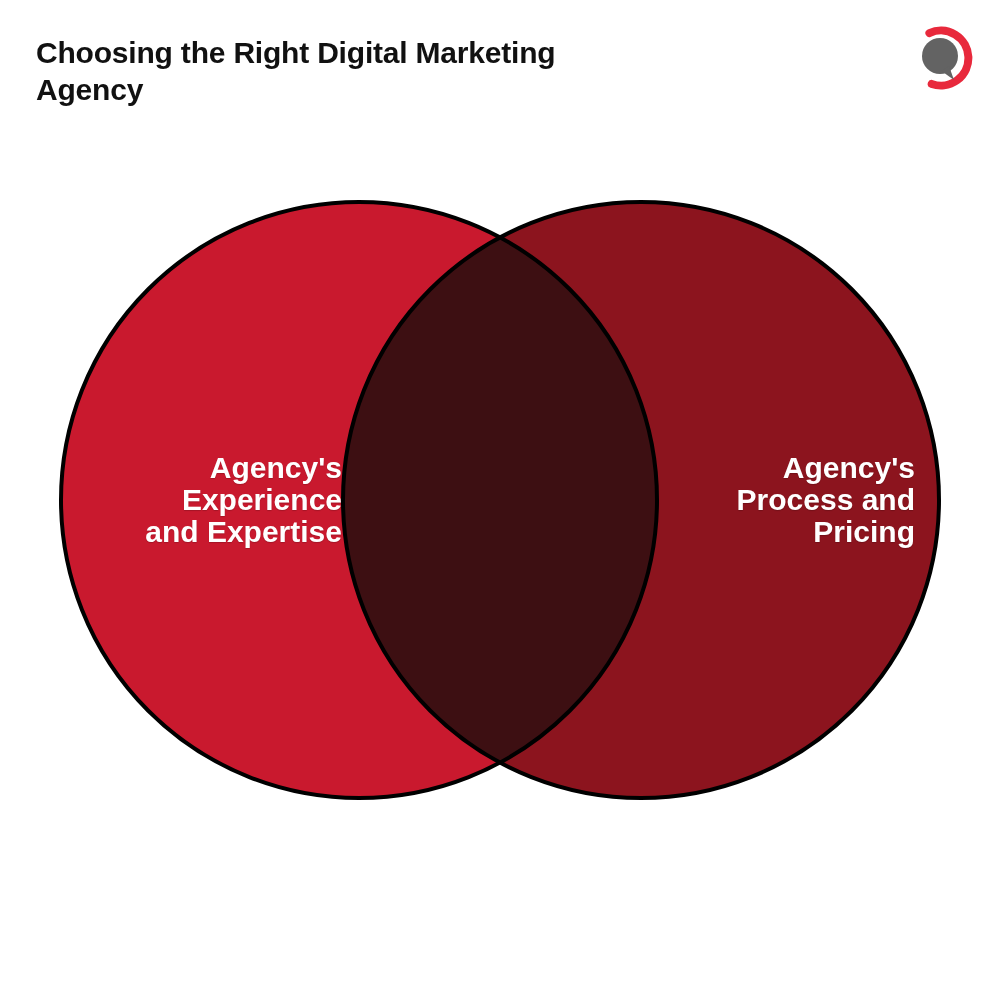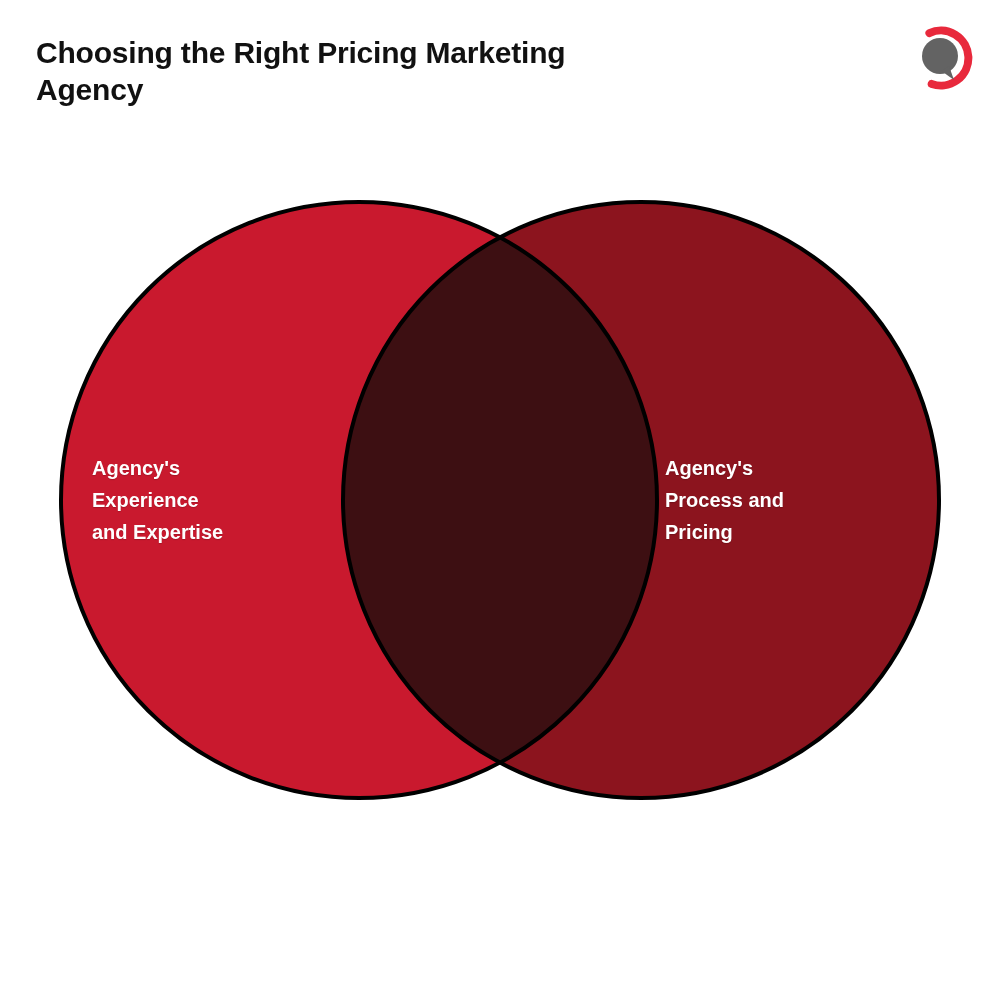--- a/index.html
+++ b/index.html
@@ -57,39 +57,39 @@
     width: 1000px;
     height: 1000px;
     pointer-events: none;
   }
   #venn svg { display: block; width: 1000px; height: 1000px; }
   #venn .hit { pointer-events: auto; cursor: default; }
 
   
   .venn-label {
     position: absolute;
-    text-align: left;
+    text-align: right;
     color: #ffffff;
     font-weight: 700;
-    font-size: 20px;
+    font-size: 30px;
     line-height: 32px;
     white-space: pre-line;
     transform: translate(-50%, -50%);
     text-shadow: 0 1px 1px rgba(0,0,0,0.18);
   }
   #label-left   { left: 217px; top: 500px; width: 250px; }
   #label-center { left: 500px; top: 500px; width: 190px; }
   #label-right  { left: 790px; top: 500px; width: 250px; }
 </style>
 </head>
 <body>
 
 <div id="canvas" style="background: rgb(255, 255, 255);">
 
-  <div id="title">Choosing the Right Pricing Marketing
+  <div id="title">Choosing the Right Digital Marketing
 Agency</div>
 
   <div id="logo">
     <svg viewBox="0 0 64 64" xmlns="http://www.w3.org/2000/svg" aria-hidden="true">
 
       <g>
         <path d="M32 4.5
                  A27.5 27.5 0 1 1 12.6 51.6" fill="none" stroke="#E8293C" stroke-width="8" stroke-linecap="round" transform="rotate(-25 32 32)"></path>
       </g>
 

